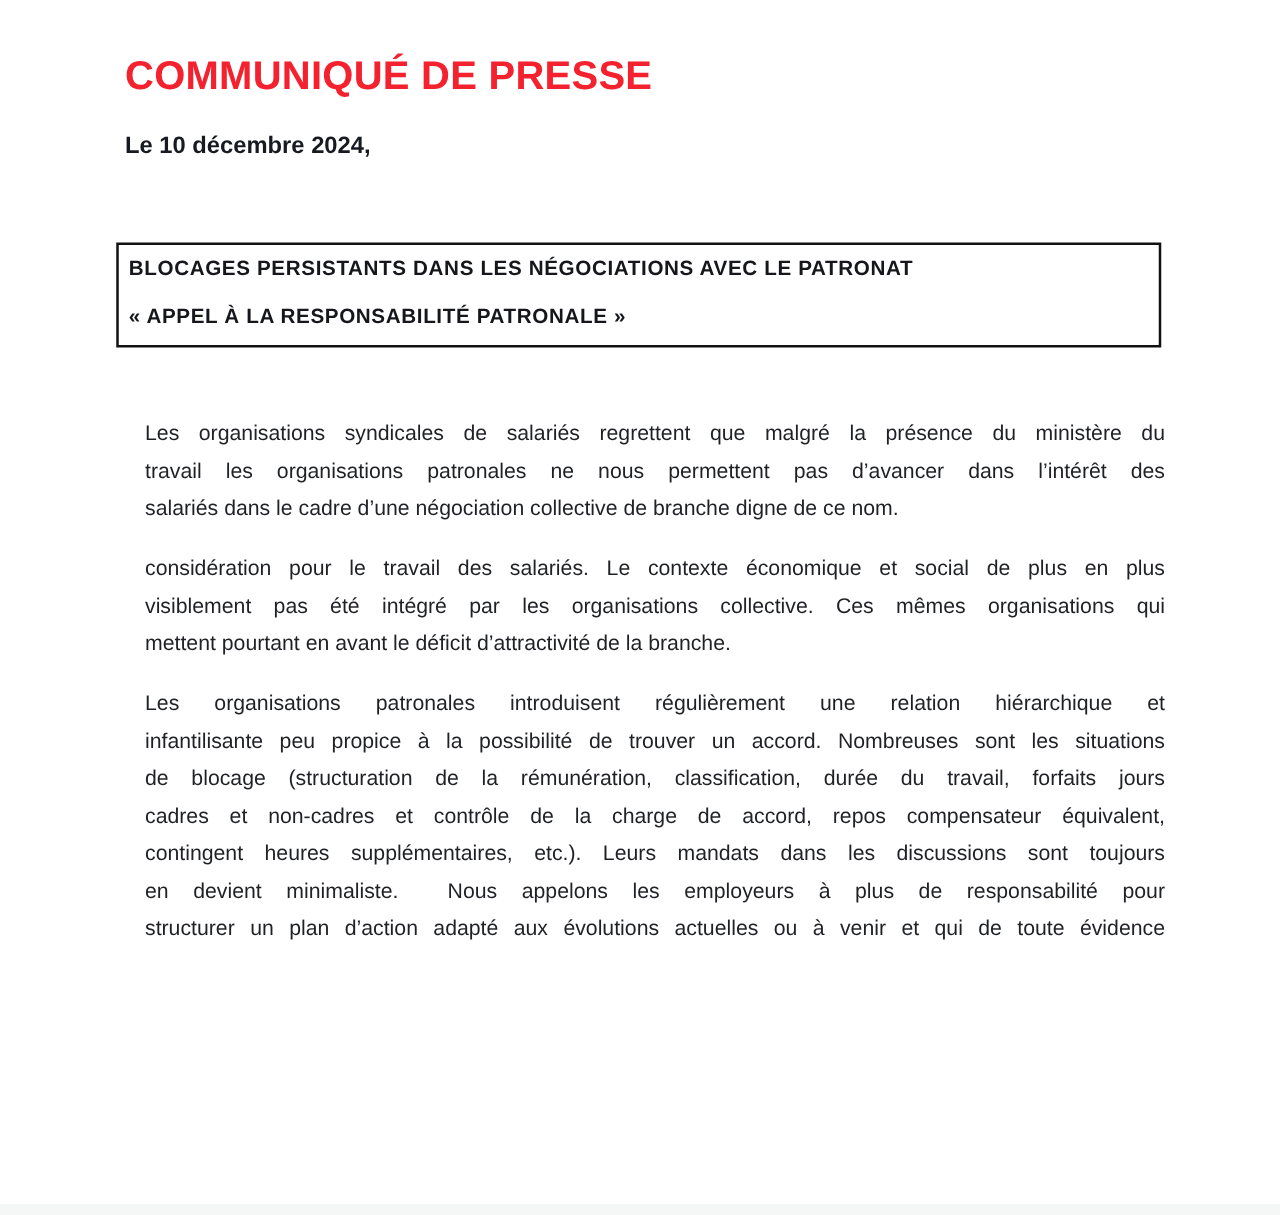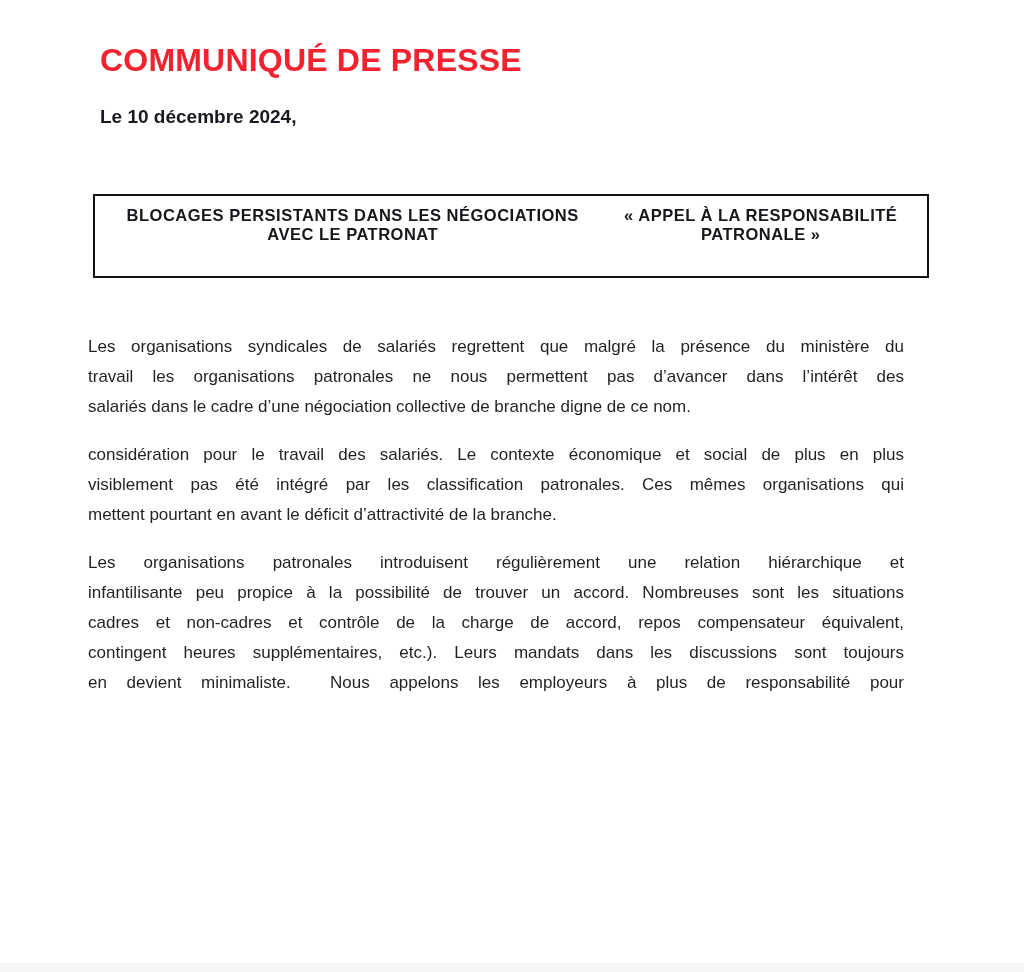--- a/index.html
+++ b/index.html
@@ -31,35 +31,35 @@
     font-weight: 700;
     color: #171a20;
   }
   .headline-box {
     position: absolute;
     left: 93px; top: 194px;
     width: 836px; height: 84px;
     border: 2px solid #111111;
     background: #ffffff;
     display: flex;
-    flex-direction: row;
+    flex-direction: column;
     justify-content: space-between;
     padding: 10px 8px 13px 8px;
-    text-align: center;
+    text-align: left;
   }
   .headline-box .box-line {
     font-size: 16.5px;
     font-weight: bold;
     letter-spacing: 0.5px;
     color: #15171b;
     line-height: 19px;
   }
   .body-text {
     position: absolute;
-    left: 88px; top: 332px;
+    left: 116px; top: 332px;
     width: 816px;
     font-size: 17px;
     line-height: 30px;
     color: #1f2125;
   }
   .para { margin-bottom: 18px; }
   .jline {
     text-align: justify;
     text-align-last: justify;
   }
@@ -88,27 +88,29 @@
   </div>
 
   <div class="body-text" style="color: rgb(31, 33, 37);">
       <div class="para">
         <div class="jline">Les organisations syndicales de salariés regrettent que malgré la présence du ministère du</div>
         <div class="jline">travail les organisations patronales ne nous permettent pas d’avancer dans l’intérêt des</div>
         <div class="jline last">salariés dans le cadre d’une négociation collective de branche digne de ce nom.</div>
       </div>
       <div class="para">
         <div class="jline">considération pour le travail des salariés. Le contexte économique et social de plus en plus</div>
-        <div class="jline">visiblement pas été intégré par les classification patronales. Ces mêmes organisations qui</div>
+        <div class="jline">visiblement pas été intégré par les organisations collective. Ces mêmes organisations qui</div>
         <div class="jline last">mettent pourtant en avant le déficit d’attractivité de la branche.</div>
       </div>
       <div class="para">
         <div class="jline">Les organisations patronales introduisent régulièrement une relation hiérarchique et</div>
         <div class="jline">infantilisante peu propice à la possibilité de trouver un accord. Nombreuses sont les situations</div>
+        <div class="jline">de blocage (structuration de la rémunération, classification, durée du travail, forfaits jours</div>
         <div class="jline">cadres et non-cadres et contrôle de la charge de accord, repos compensateur équivalent,</div>
         <div class="jline">contingent heures supplémentaires, etc.). Leurs mandats dans les discussions sont toujours</div>
         <div class="jline">en devient minimaliste.&nbsp; Nous appelons les employeurs à plus de responsabilité pour</div>
+        <div class="jline">structurer un plan d’action adapté aux évolutions actuelles ou à venir et qui de toute évidence</div>
       </div>
     </div>
 
   <div class="bottom-edge"></div>
 
 </div>
 
 </body></html>

